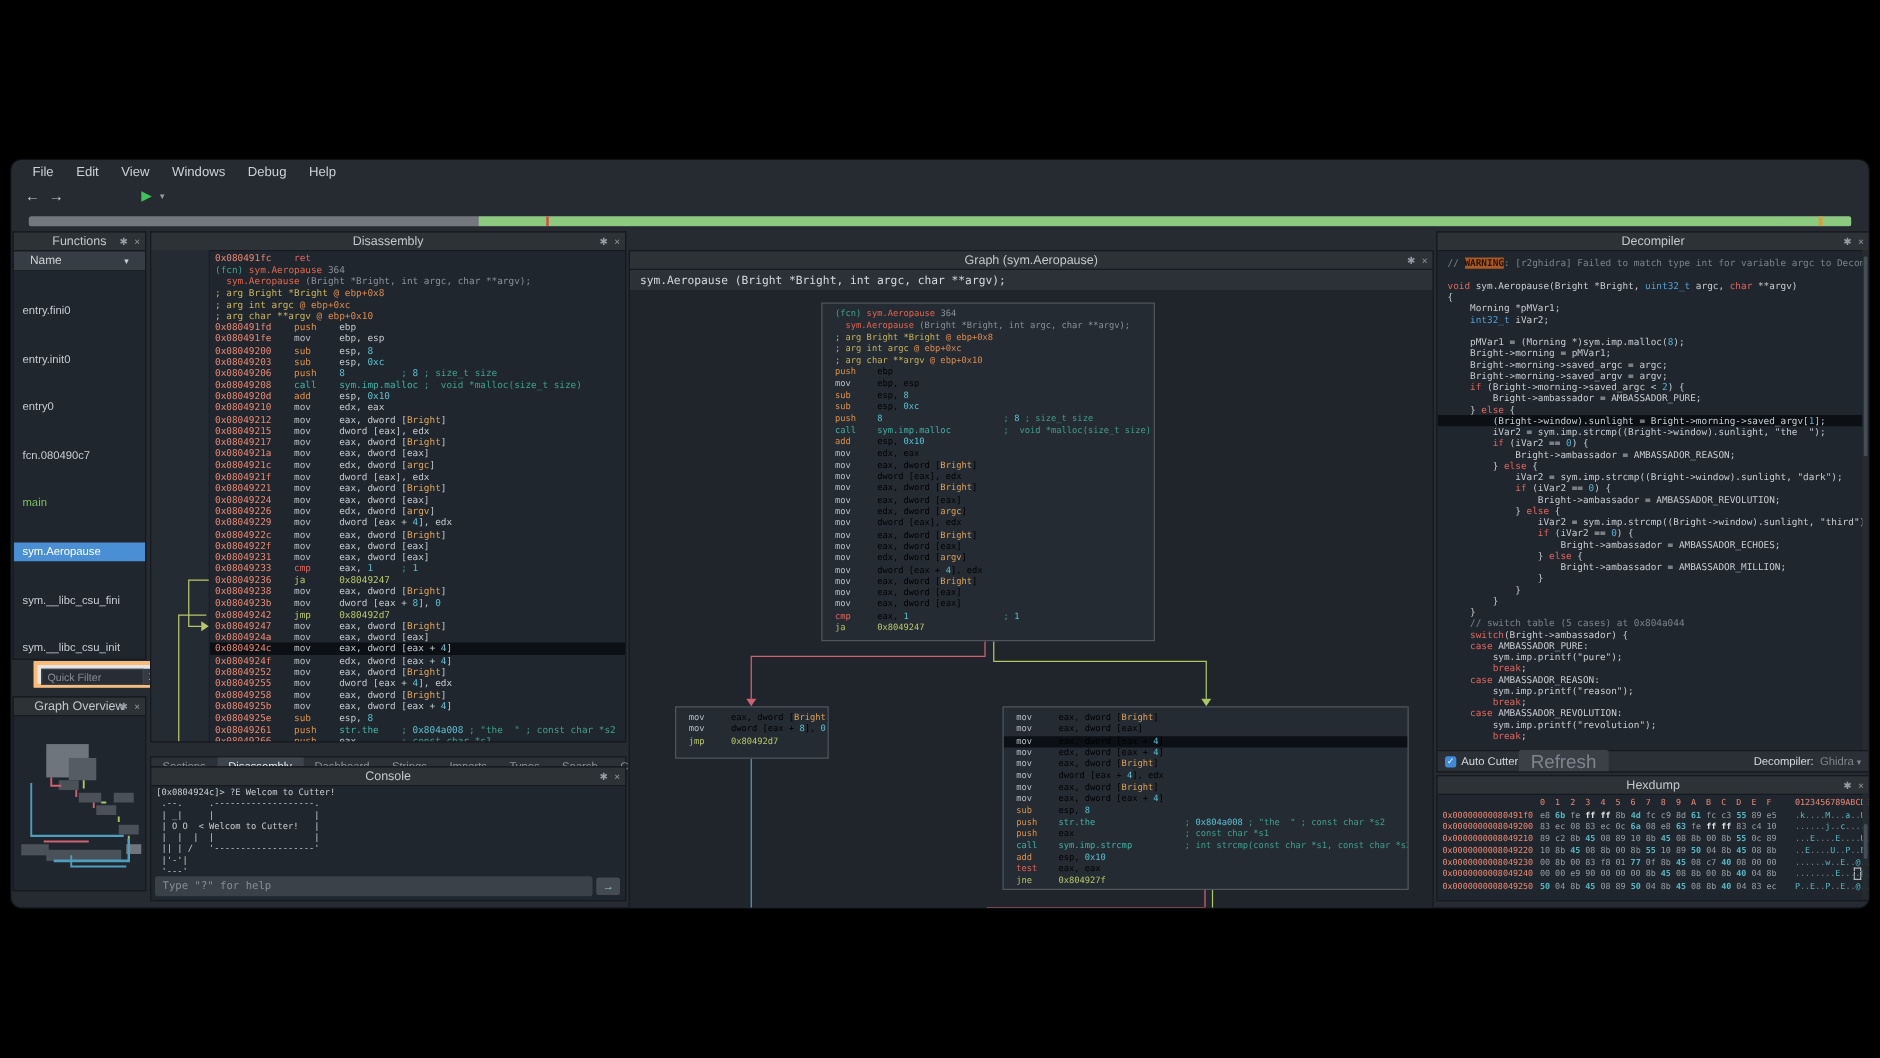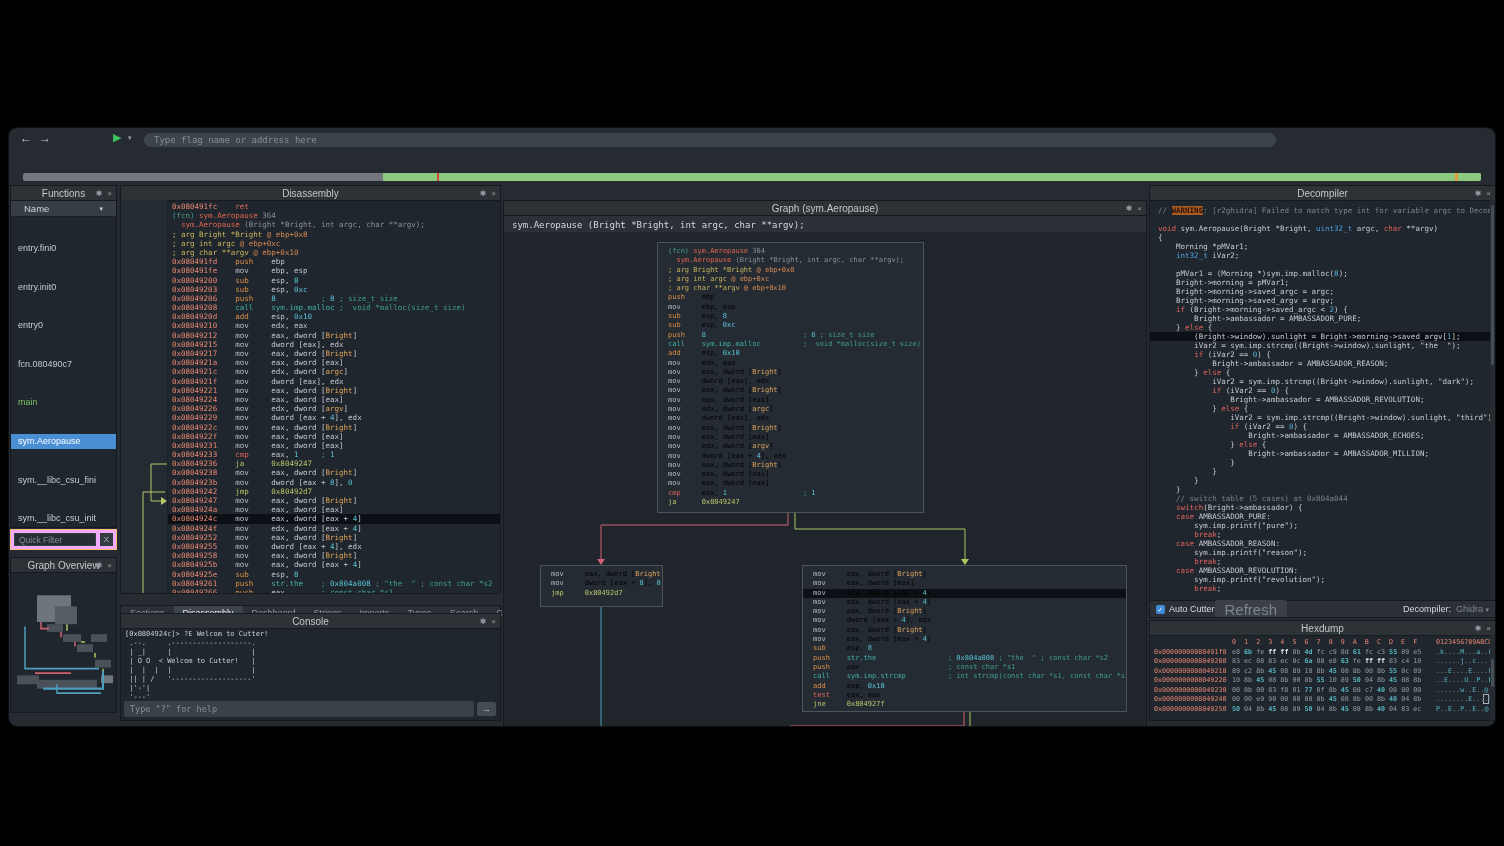--- a/index.html
+++ b/index.html
@@ -26,21 +26,21 @@
   .ptitle{height:14px;background:#2d3237;display:flex;align-items:center;justify-content:center;
           font-size:10px;color:#c2c7cc;position:relative;border-bottom:1px solid #16191d;}
   .picons{position:absolute;right:4px;top:0;height:100%;display:flex;align-items:center;gap:5px;
           color:#959ca3;font-size:8px;}
   
   .namehdr{height:15px;background:#363d44;display:flex;align-items:center;font-size:9.5px;color:#ced3d8;
            padding:0 13px;justify-content:space-between;border-bottom:1px solid #1a1f24;}
   .fitem{height:14.6px;line-height:14.6px;padding:0 7px;font-size:9px;white-space:nowrap;overflow:hidden;color:#c6cbd1;margin-top:24px;}
   .f-import{color:#4ba0d8;} .f-green{color:#7dc065;}
   .f-selected{background:#4a8fd3;color:#fff;}
-  .qbar{position:absolute;left:1px;top:401px;width:107px;height:21px;background:#f0abfc;border:1px solid #fdba74;box-sizing:border-box;}
+  .qbar{position:absolute;left:18px;top:401px;width:107px;height:21px;background:#e5e5e5;border:3px solid #fdba74;box-sizing:border-box;}
   .qinput{position:absolute;left:3px;top:3px;width:82px;height:13px;background:#272d34;border:1px solid #3a4149;
           color:#c6cbd1;font-size:8.5px;padding:0 4px;box-sizing:border-box;outline:none;}
   .qclear{position:absolute;right:3px;top:3px;width:13px;height:13px;background:#343b42;color:#aab1b8;
           font-size:8px;display:flex;align-items:center;justify-content:center;}
   
   .cl{height:9.2px;line-height:9.2px;font-size:7.5px;white-space:pre;}
   .gl{height:9.3px;line-height:9.3px;font-size:7px;white-space:pre;padding-left:10px;}
   .dl{height:9px;line-height:9px;font-size:7.5px;white-space:pre;padding-left:8px;color:#c6cbd1;}
   .hl{background:#0c1014;}
   .c-addr{color:#ec8872;} .c-mov{color:#b9bfc6;} .c-push{color:#dd9046;} .c-call{color:#41b0a5;}
@@ -93,27 +93,34 @@
   .hx-p{color:#56b6c2;font-weight:bold;} .hx-ff{color:#e8ecef;font-weight:bold;}
   .ha-p{color:#56b6c2;}
   .ha-box{outline:1px dashed #aab2ba;}
   .hexmark{position:absolute;right:1px;top:53px;color:#4f9fd8;font-size:7px;}
 </style>
 </head>
 <body>
 
 <div class="window">
 
+  <div class="menubar">
+      <div class="menu-item">File</div>
+      <div class="menu-item">Edit</div>
+      <div class="menu-item">View</div>
+      <div class="menu-item">Windows</div>
+      <div class="menu-item">Debug</div>
+      <div class="menu-item">Help</div>
+    </div>
 
   <div class="toolbar">
     <div class="navbtn" style="left:9px;">←</div>
     <div class="navbtn" style="left:28px;">→</div>
     <div class="play">▶</div>
     <div class="playcaret">▾</div>
-    <input class="omnibar mono" placeholder="Type flag name or address here" style="">
   </div>
 
   <div class="seekbar">
     <div class="seek-green"></div>
     <div class="tick" style="left:28.4%;width:2px;background:#d94b3c;"></div>
     <div class="tick" style="left:98.2%;width:3px;background:#e09a3c;"></div>
   </div>
 
   <div class="panel" style="left:1px;top:57px;width:107px;height:343px;">
     <div class="ptitle">

